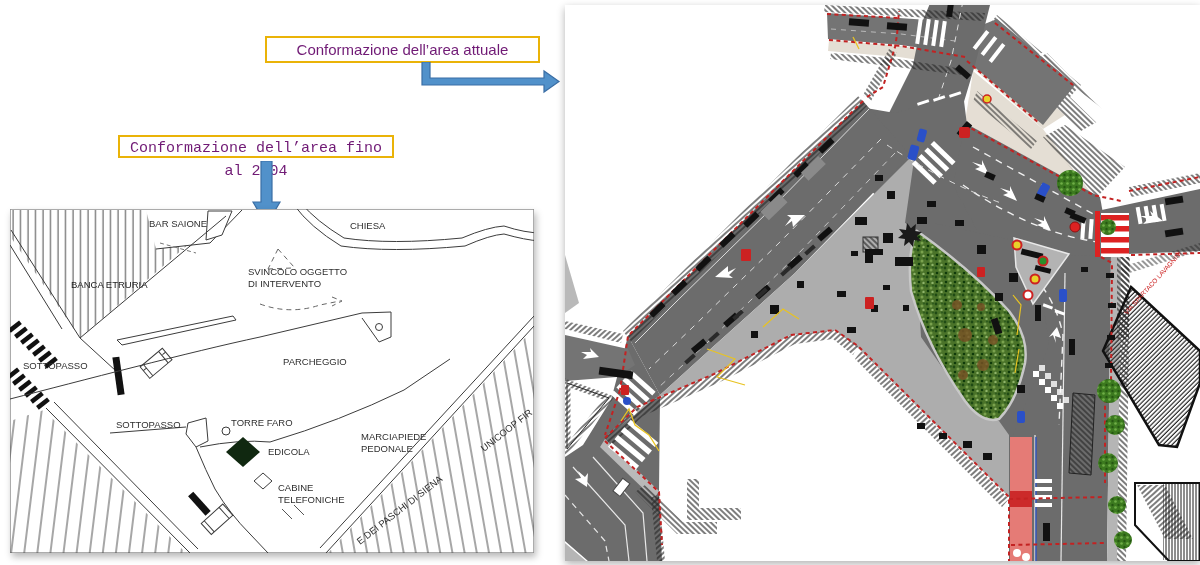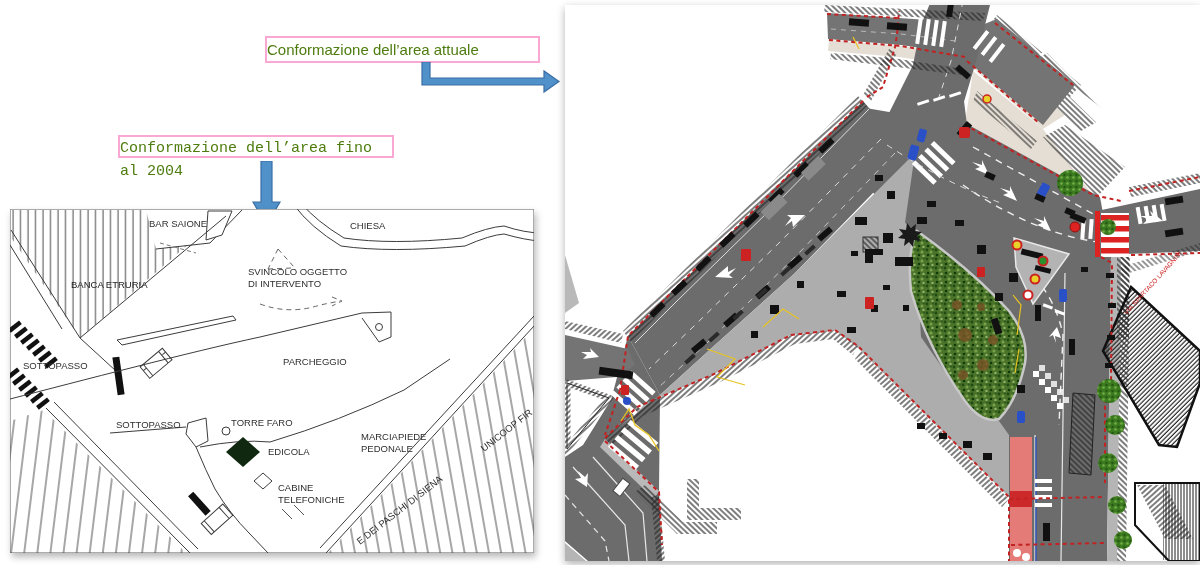--- a/index.html
+++ b/index.html
@@ -1,18 +1,18 @@
 <!DOCTYPE html>
 <html><head>
 <meta charset="utf-8">
 <style>
   html,body{margin:0;padding:0;background:#fff;width:1200px;height:565px;overflow:hidden;}
   body{font-family:"Liberation Sans",sans-serif;position:relative;}
-  .lbl{position:absolute;border:2px solid #f9a8d4;background:#fff;color:#4d7c0f;
-       font-size:15px;box-sizing:border-box;}
+  .lbl{position:absolute;border:2px solid #eab308;background:#fff;color:#701a75;
+       font-size:15px;text-align:center;box-sizing:border-box;}
   svg{position:absolute;display:block;}
   #leftmap{box-shadow:2px 4px 7px rgba(0,0,0,0.28);}
   #rightmap{box-shadow:0 3px 8px rgba(0,0,0,0.30);}
 </style>
 </head>
 <body>
 
 <div class="lbl" style="left:265px;top:36px;width:275px;height:27px;line-height:23px;">Conformazione dell’area attuale</div>
 
 <div class="lbl" style="left:118px;top:135px;width:276px;height:23px;line-height:23px;font-family:Liberation Mono, monospace;">Conformazione dell’area fino al 2004</div>

